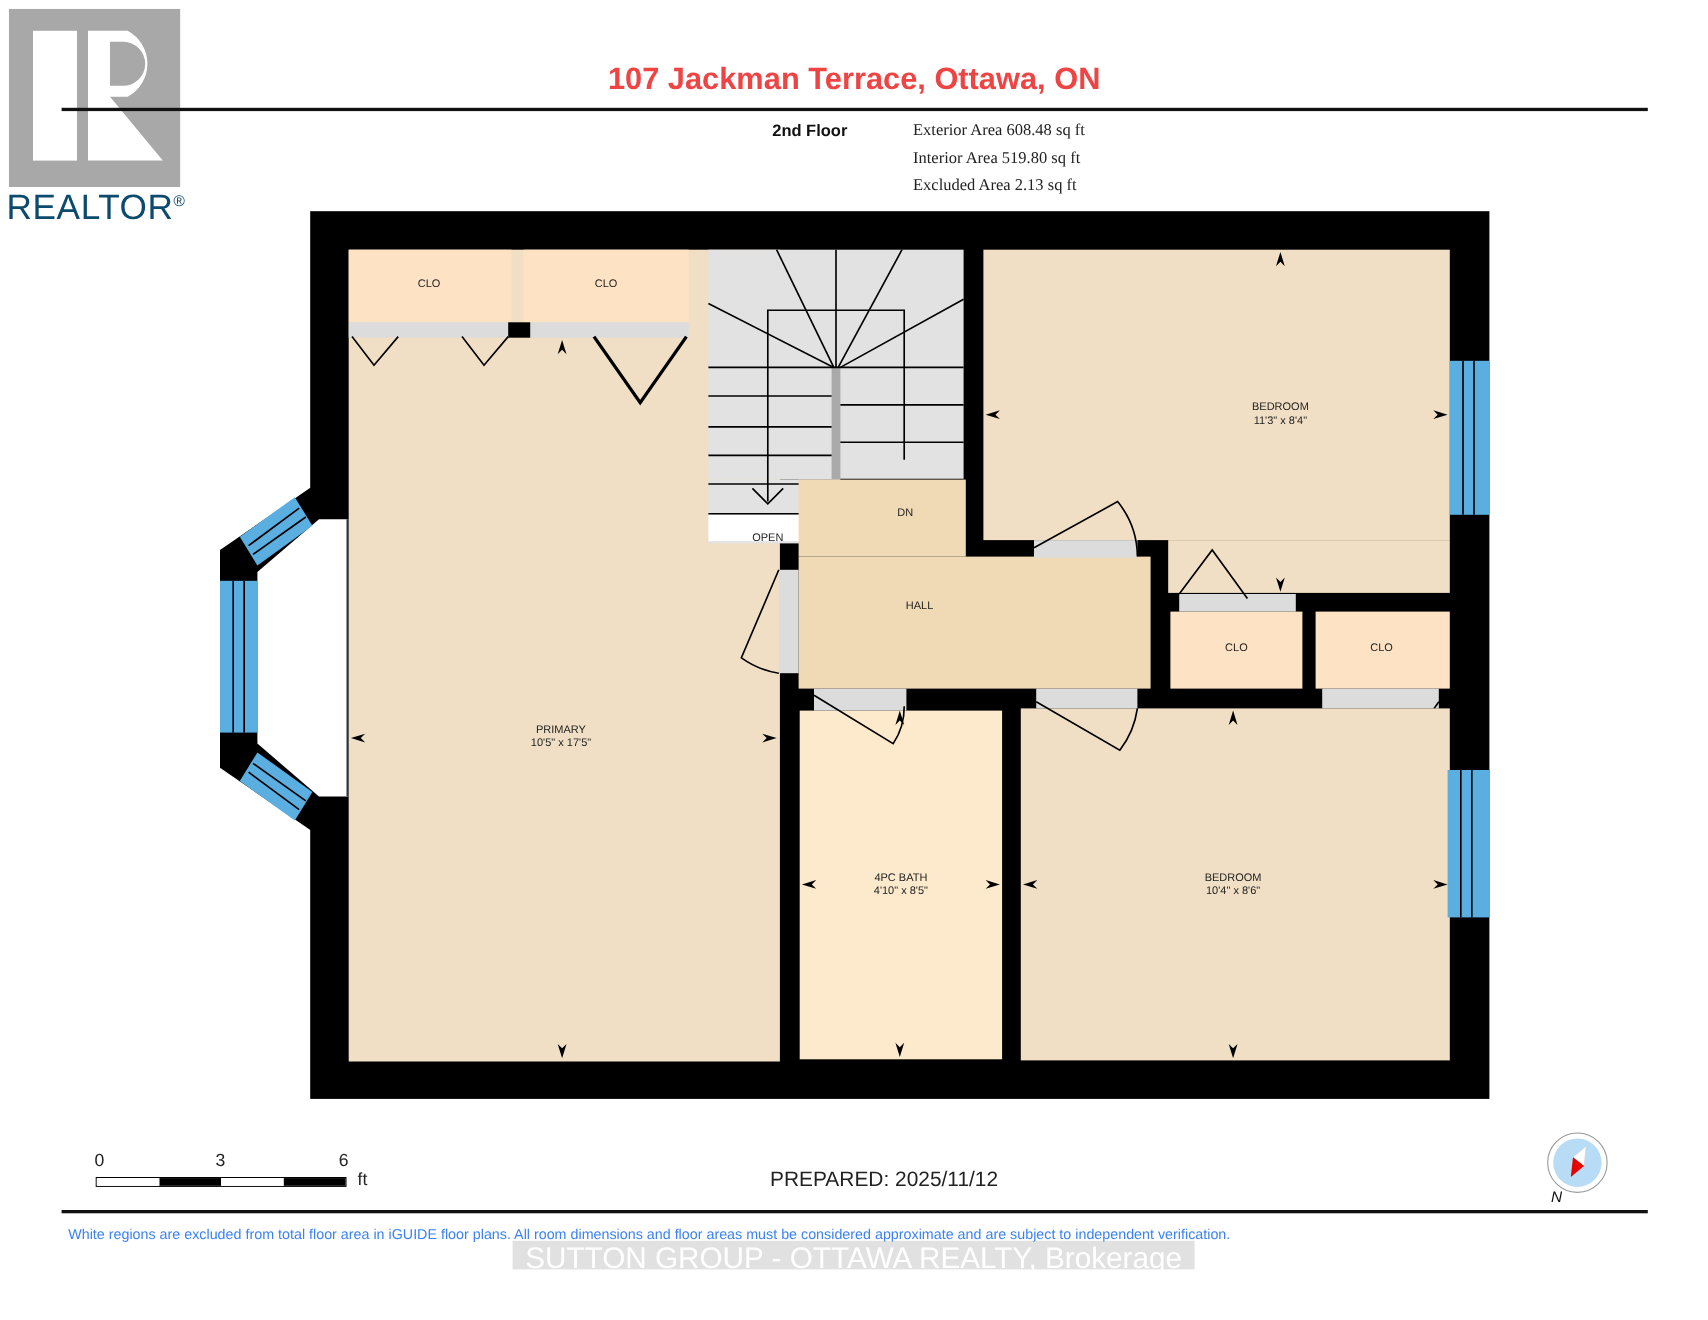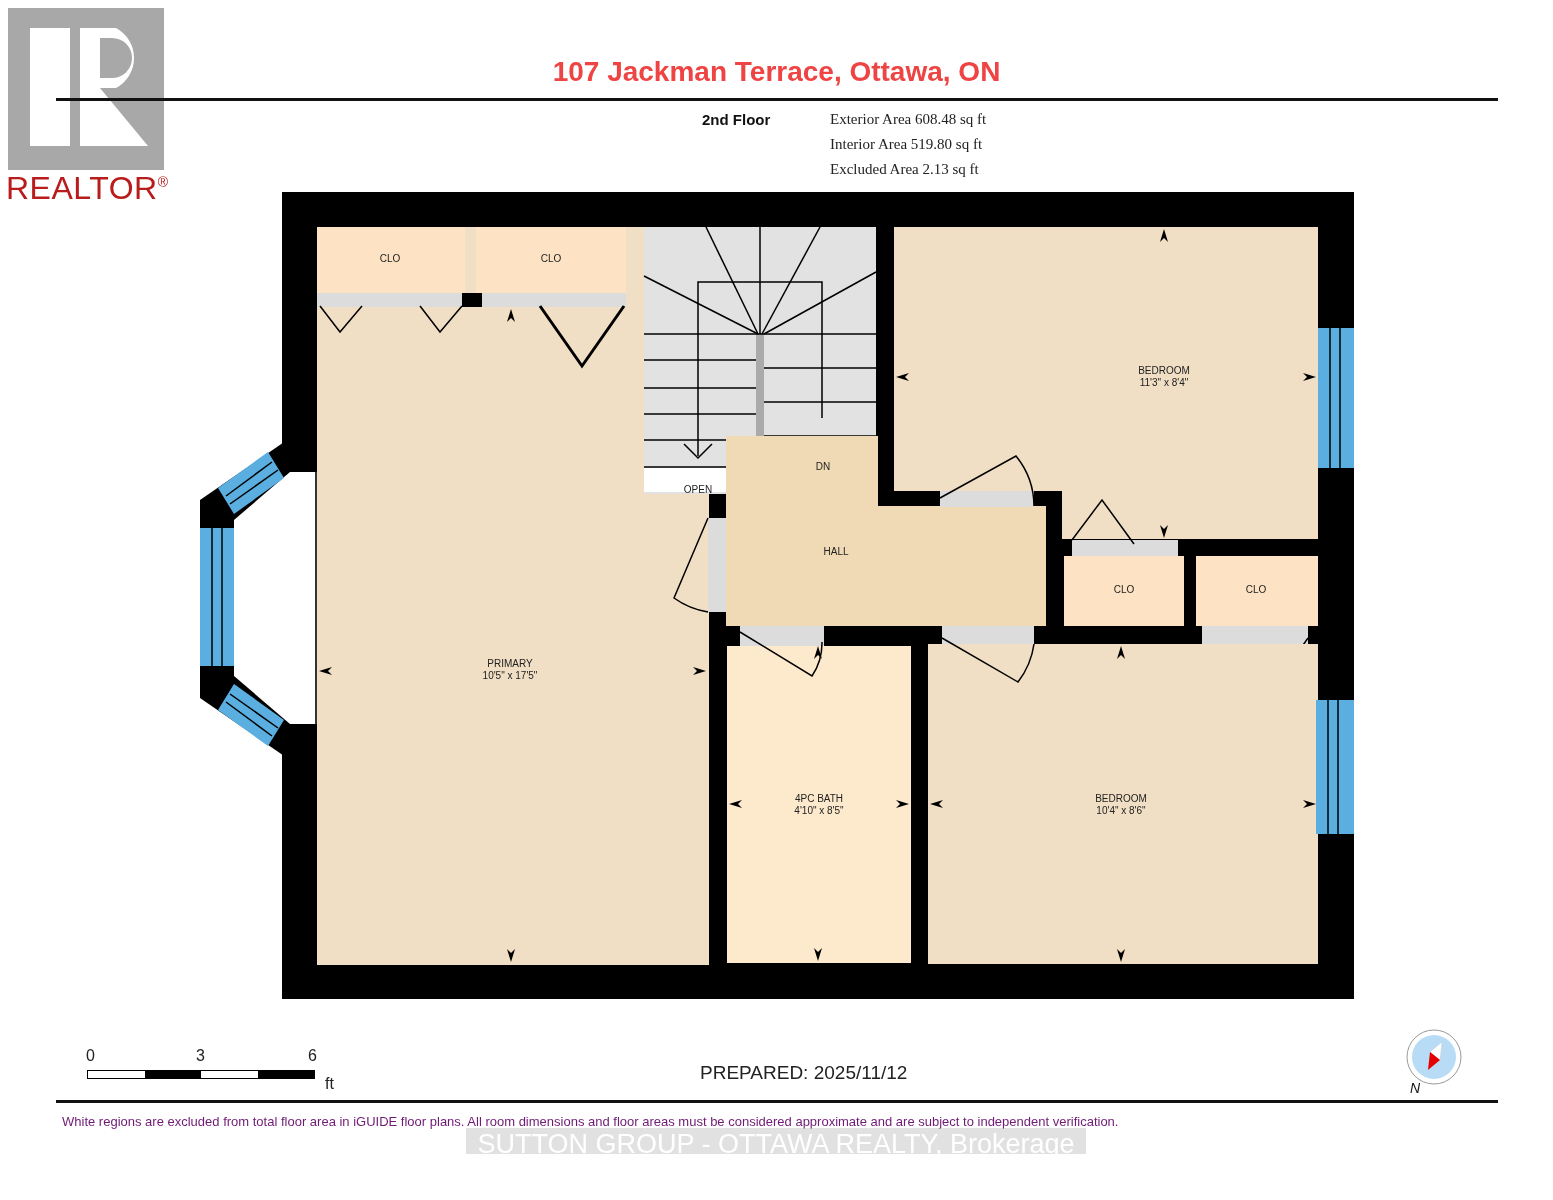--- a/index.html
+++ b/index.html
@@ -1,28 +1,28 @@
 <!DOCTYPE html>
 <html><head>
 <meta charset="utf-8">
 <style>
   html, body { margin:0; padding:0; background:#ffffff; }
   body { width:1553px; height:1200px; position:relative; overflow:hidden; font-family:"Liberation Sans", sans-serif; color:#111; }
   .abs { position:absolute; }
   .title { left:0; width:1553px; top:56px; text-align:center; font-size:28px; font-weight:bold; color:#ef4444; }
   .rule { background:#111; height:3px; }
   .realtor { left:8px; top:8px; width:156px; height:162px; }
-  .realtor-text { left:6px; top:170px; font-size:32px; color:#b91c1c; letter-spacing:0.5px; }
+  .realtor-text { left:6px; top:170px; font-size:32px; color:#0c4a6e; letter-spacing:0.5px; }
   .floor-label { left:702px; top:111px; font-size:15px; font-weight:bold; }
   .area-line { left:830px; font-size:15px; color:#222;font-family:Liberation Serif, serif; }
   .plan { left:0; top:0; width:1553px; height:1200px; }
   .room-label { font-size:10px; color:#222; text-align:center; line-height:12px; }
   .scale-txt { font-size:16px; color:#222; }
   .prepared { left:700px; top:1062px; font-size:19px; color:#222; }
-  .disclaimer { left:62px; top:1114px; font-size:13px; color:#701a75; }
+  .disclaimer { left:62px; top:1114px; font-size:13px; color:#3b82f6; }
   .brokerage { left:466px; top:1128px; width:620px; height:26px; background:rgba(200,200,200,0.55); color:#fff; font-size:27px; text-align:center; line-height:32px; }
 </style>
 </head>
 <body>
 
 <div class="abs realtor">
   <svg width="156" height="162" viewBox="0 0 156 162">
     <rect x="0" y="0" width="156" height="162" fill="#a8a8a8"></rect>
     <rect x="22" y="20" width="40" height="118" fill="#fff"></rect>
     <path d="M72 20 H108 A34 34 0 0 1 108 80 H92 L140 138 H72 Z" fill="#fff"></path>
@@ -163,21 +163,21 @@
   <div>4'10" x 8'5"</div>
 </div>
 <div class="abs room-label" style="left:1061px; top:793px; width:120px;">
   <div>BEDROOM</div>
   <div>10'4" x 8'6"</div>
 </div>
 
 <div class="abs scale-txt" style="left:86px; top:1047px;">0</div>
 <div class="abs scale-txt" style="left:196px; top:1047px;">3</div>
 <div class="abs scale-txt" style="left:308px; top:1047px;">6</div>
-<div class="abs scale-txt" style="left:325px; top:1064px;margin-top:11px;">ft</div>
+<div class="abs scale-txt" style="left:325px; top:1064px;">ft</div>
 <div class="abs" style="left:87px; top:1070px; width:226px; height:7px; border:1px solid #000; display:flex;">
   <div style="flex:1; background:#fff;"></div>
   <div style="flex:1; background:#000;"></div>
   <div style="flex:1; background:#fff;"></div>
   <div style="flex:1; background:#000;"></div>
 </div>
 
 <div class="abs prepared">PREPARED: 2025/11/12</div>
 
 <svg class="abs" style="left:1404px; top:1028px;" width="60" height="70" viewBox="0 0 60 70">

